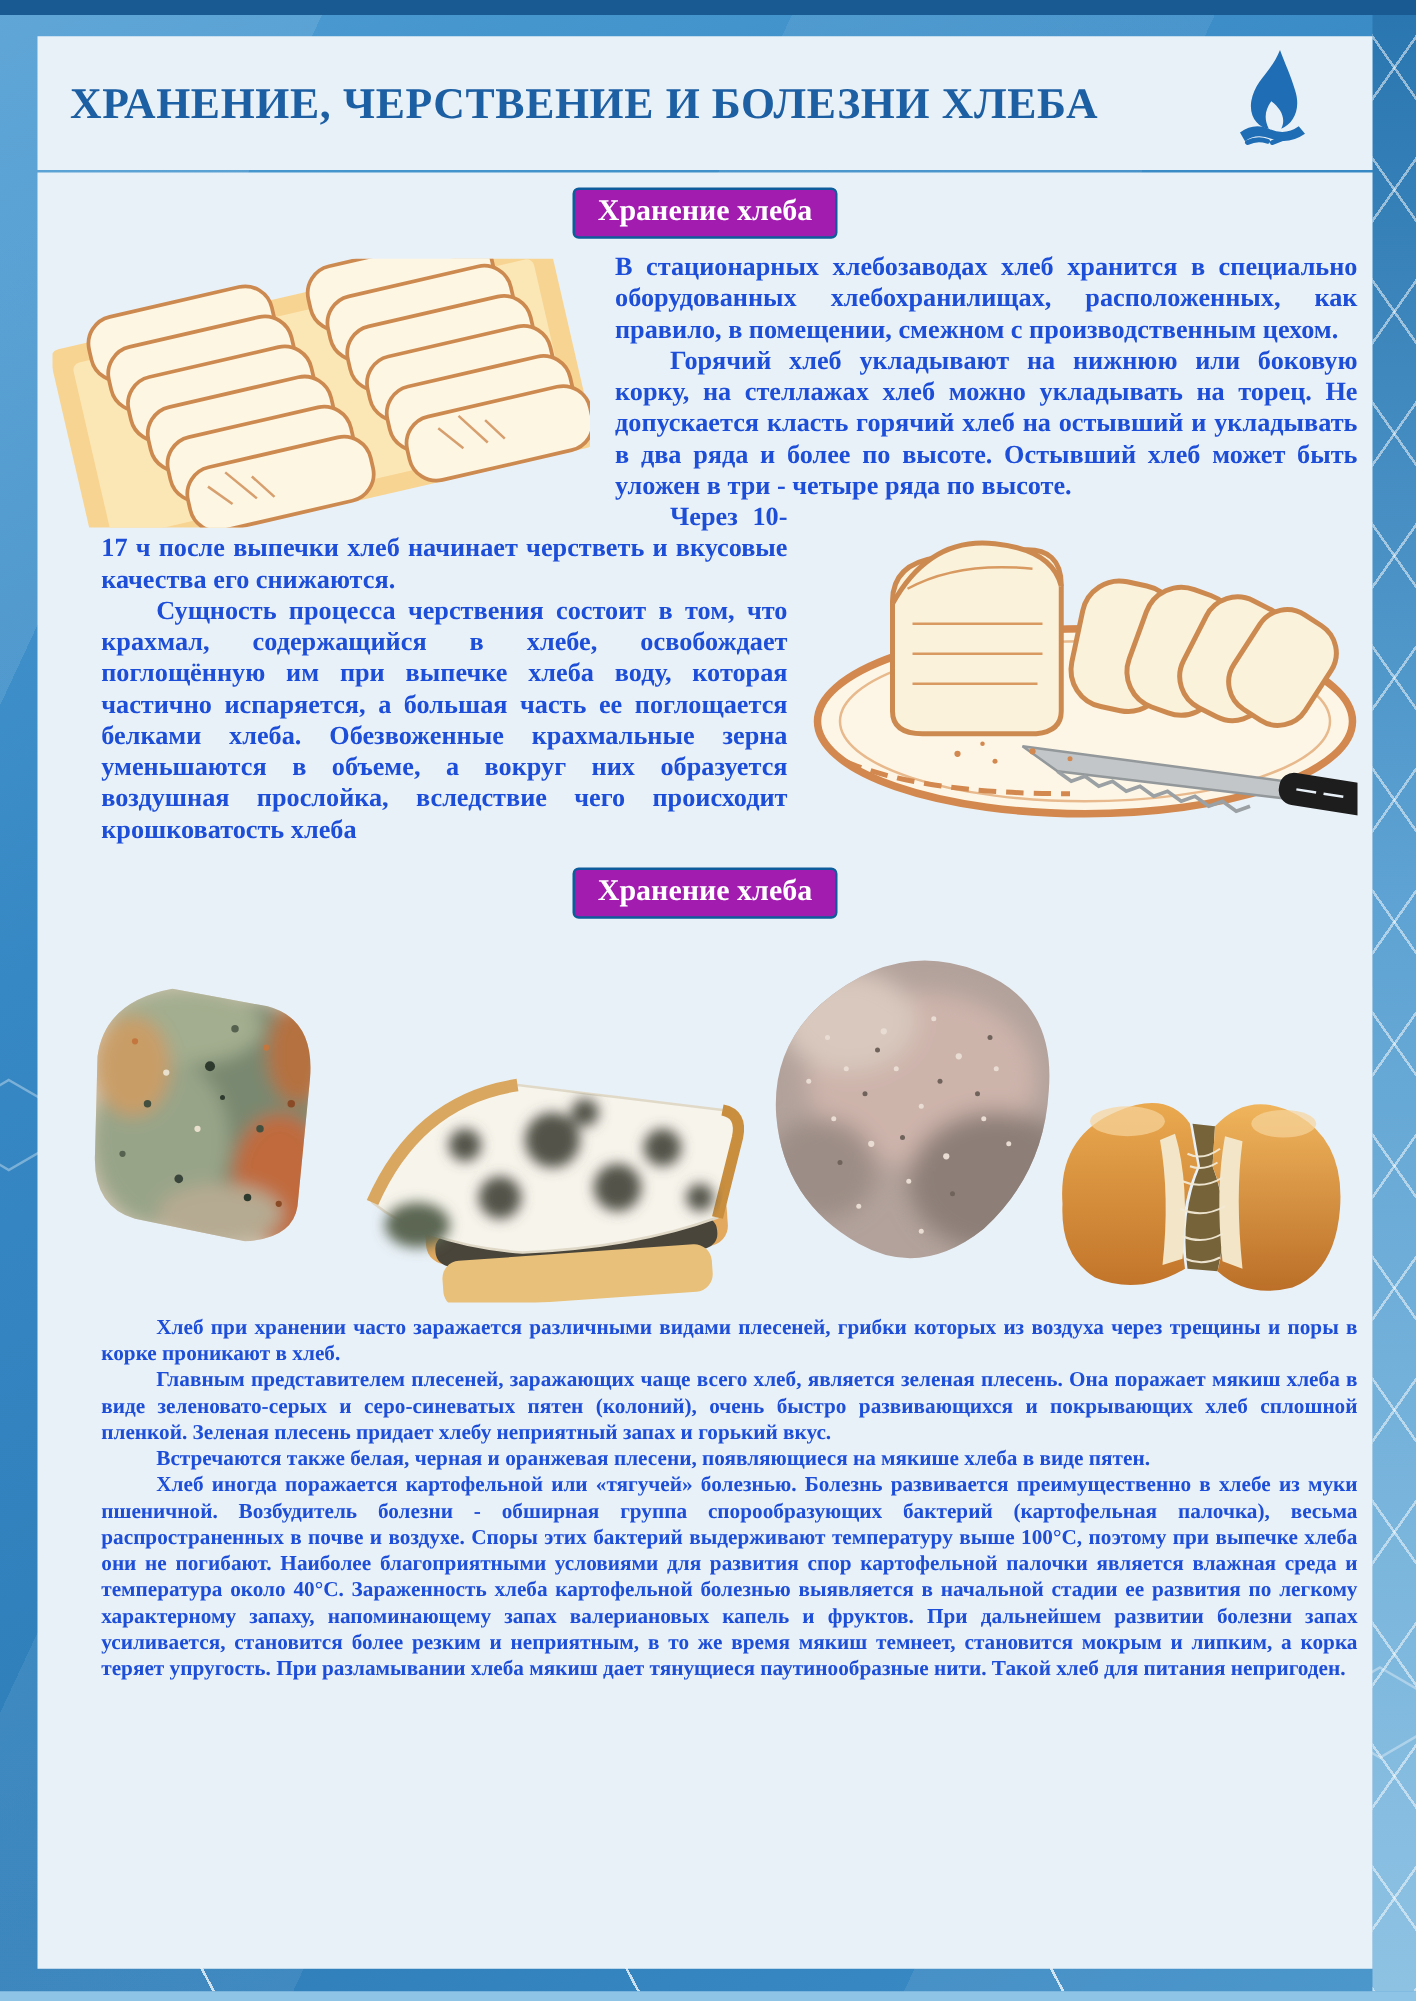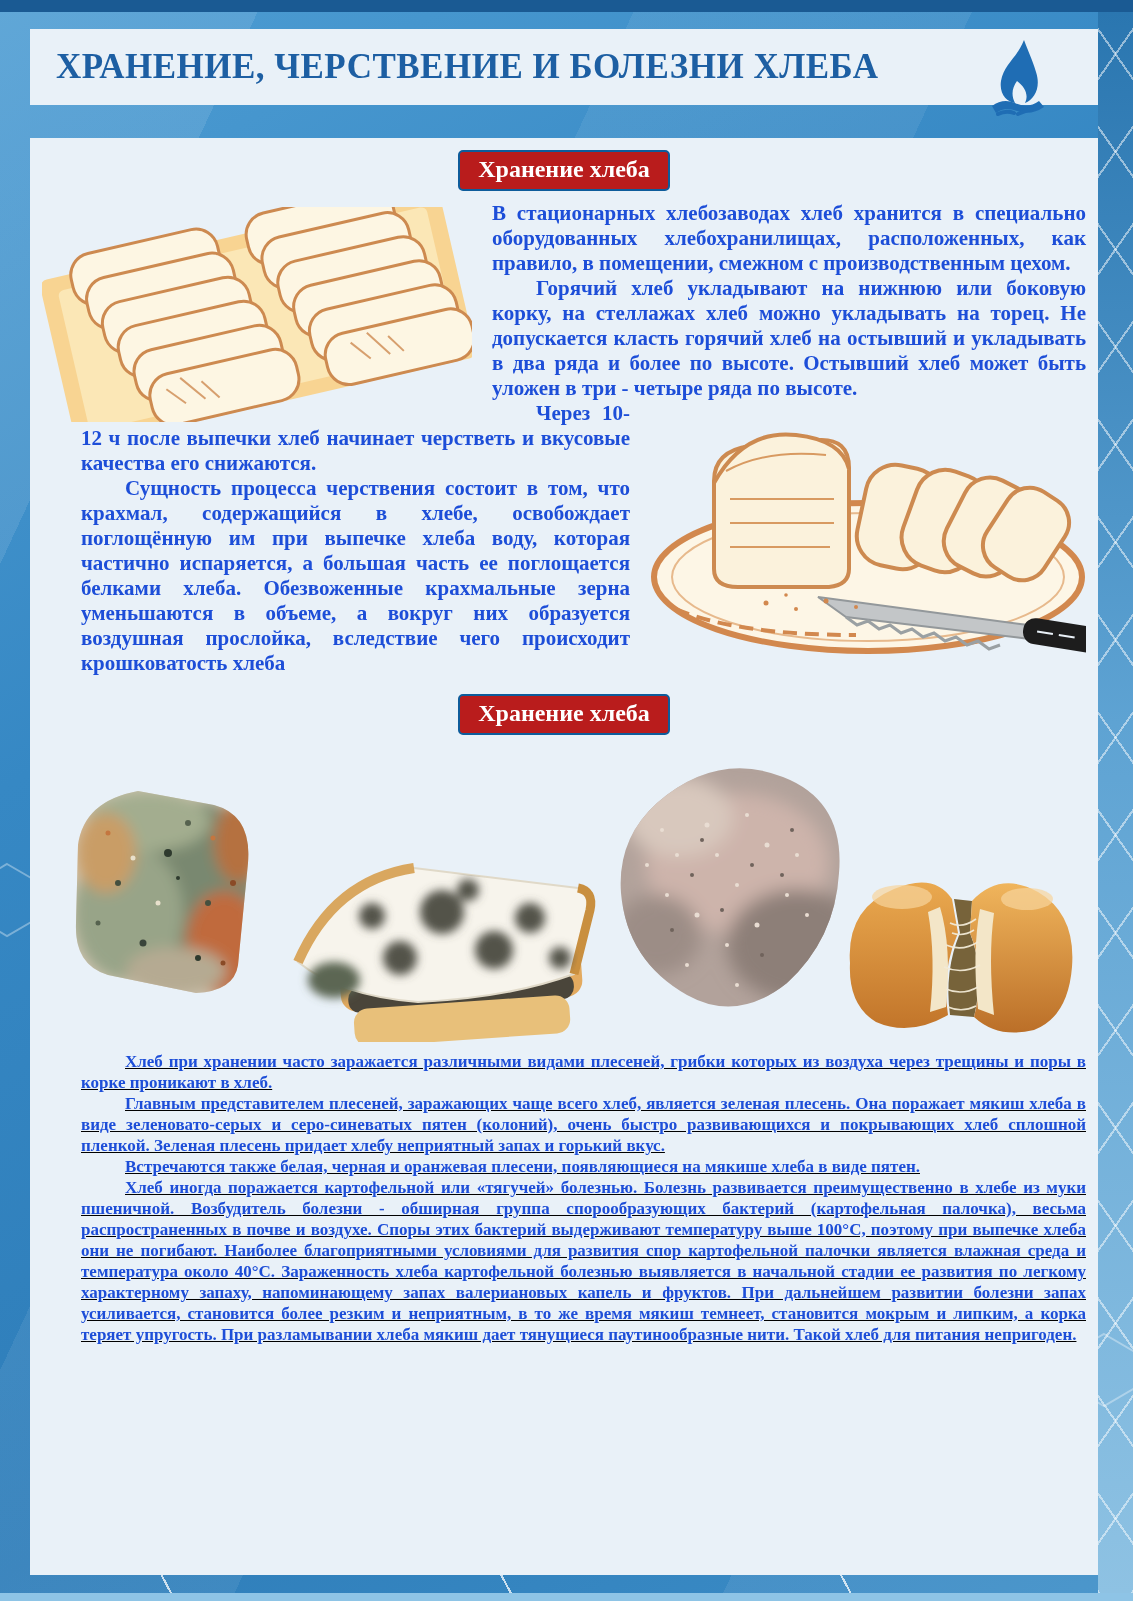--- a/index.html
+++ b/index.html
@@ -14,41 +14,41 @@
   .bottom-strip{position:absolute;bottom:0;left:0;width:100%;height:8px;background:#8ec4e6;}
   .bottom-lines{position:absolute;bottom:8px;left:0;width:100%;height:34px;
     background:repeating-linear-gradient(62deg,transparent 0 150px,rgba(255,255,255,.75) 150px 152px,transparent 152px 300px);}
   .side-pattern{position:absolute;top:12px;right:0;width:35px;height:1581px;
     background:
       repeating-linear-gradient(55deg,rgba(255,255,255,.5) 0 2px,transparent 2px 56px),
       repeating-linear-gradient(-55deg,rgba(255,255,255,.5) 0 2px,transparent 2px 56px),
       linear-gradient(#2a76b0,#5ea3d3 45%,#8ec2e3);}
   .hex{position:absolute;pointer-events:none;}
   
-  .title-card{position:absolute;left:30px;top:29px;width:1068px;height:76px;background:#e9f1f8;}
+  .title-card{position:absolute;left:30px;top:29px;width:1068px;height:107px;background:#e9f1f8;}
   .page-title{position:absolute;left:26px;top:50%;transform:translateY(-50%);margin:0;
     color:#1d5fa3;font-size:35px;font-weight:700;letter-spacing:.5px;white-space:nowrap;}
   .logo{position:absolute;right:52px;top:9px;width:62px;height:80px;}
   
   .content-card{position:absolute;left:30px;top:138px;width:1068px;height:1437px;
     background:#e9f1f8;box-sizing:border-box;padding:6px 12px 0;overflow:hidden;}
-  .sec-header{display:table;margin:6px auto 10px;background:#b91c1c;color:#ffffff;
+  .sec-header{display:table;margin:6px auto 10px;background:#a21caf;color:#ffffff;
     font-size:24px;font-weight:700;padding:4px 18px 6px;border-radius:5px;
     border:2px solid #0e5c9b;clear:both;}
   .body-t{margin:0;color:#1d4ed8;font-size:21px;line-height:25px;font-weight:700;
     text-align:justify;}
   .indent{text-indent:44px;margin-left:39px;}
   .tray-illus{float:left;width:430px;height:215px;margin:6px 20px 2px 0;}
   .board-illus{float:right;width:440px;height:245px;margin:10px 0 4px 16px;}
   .sec-staling .sec-header{margin-top:24px;}
   .sec-diseases .sec-header{margin-top:18px;}
   .photos{position:relative;height:300px;clear:both;}
   .photo{position:absolute;}
   .bottom-text .body-t{font-size:17px;line-height:21px;}
-  .bottom-text{margin-top:6px;text-decoration:underline;}
+  .bottom-text{margin-top:6px;}
 </style>
 </head>
 <body>
 
 <div class="poster">
   <div class="bg-streaks"></div>
   <div class="top-strip"></div>
   <div class="side-pattern"></div>
   <div class="bottom-lines"></div>
   <div class="bottom-strip"></div>
@@ -128,21 +128,21 @@
             <path d="M392,219 h16 M414,219 h16" stroke="#e9f1f8" stroke-width="2"></path>
           </g>
           <g fill="#d2884e">
             <circle cx="120" cy="192" r="2.5"></circle>
               <circle cx="150" cy="198" r="2"></circle>
               <circle cx="180" cy="190" r="2.5"></circle>
             <circle cx="140" cy="184" r="1.8"></circle>
               <circle cx="210" cy="196" r="2"></circle>
           </g>
         </svg>
-        <p class="body-t indent">Через 10-12 ч после выпечки хлеб начинает черстветь и вкусовые качества его снижаются.</p>
+        <p class="body-t indent">Через 10-17 ч после выпечки хлеб начинает черстветь и вкусовые качества его снижаются.</p>
         <p class="body-t indent">Сущность процесса черствения состоит в том, что крахмал, содержащийся в хлебе, освобождает поглощённую им при выпечке хлеба воду, которая частично испаряется, а большая часть ее поглощается белками хлеба. Обезвоженные крахмальные зерна уменьшаются в объеме, а вокруг них образуется воздушная прослойка, вследствие чего происходит крошковатость хлеба</p>
       </div>
     </section>
 
     <section class="sec sec-diseases">
       <div class="sec-header">
         <span>Хранение хлеба</span>
       </div>
 
       <div class="photos">

